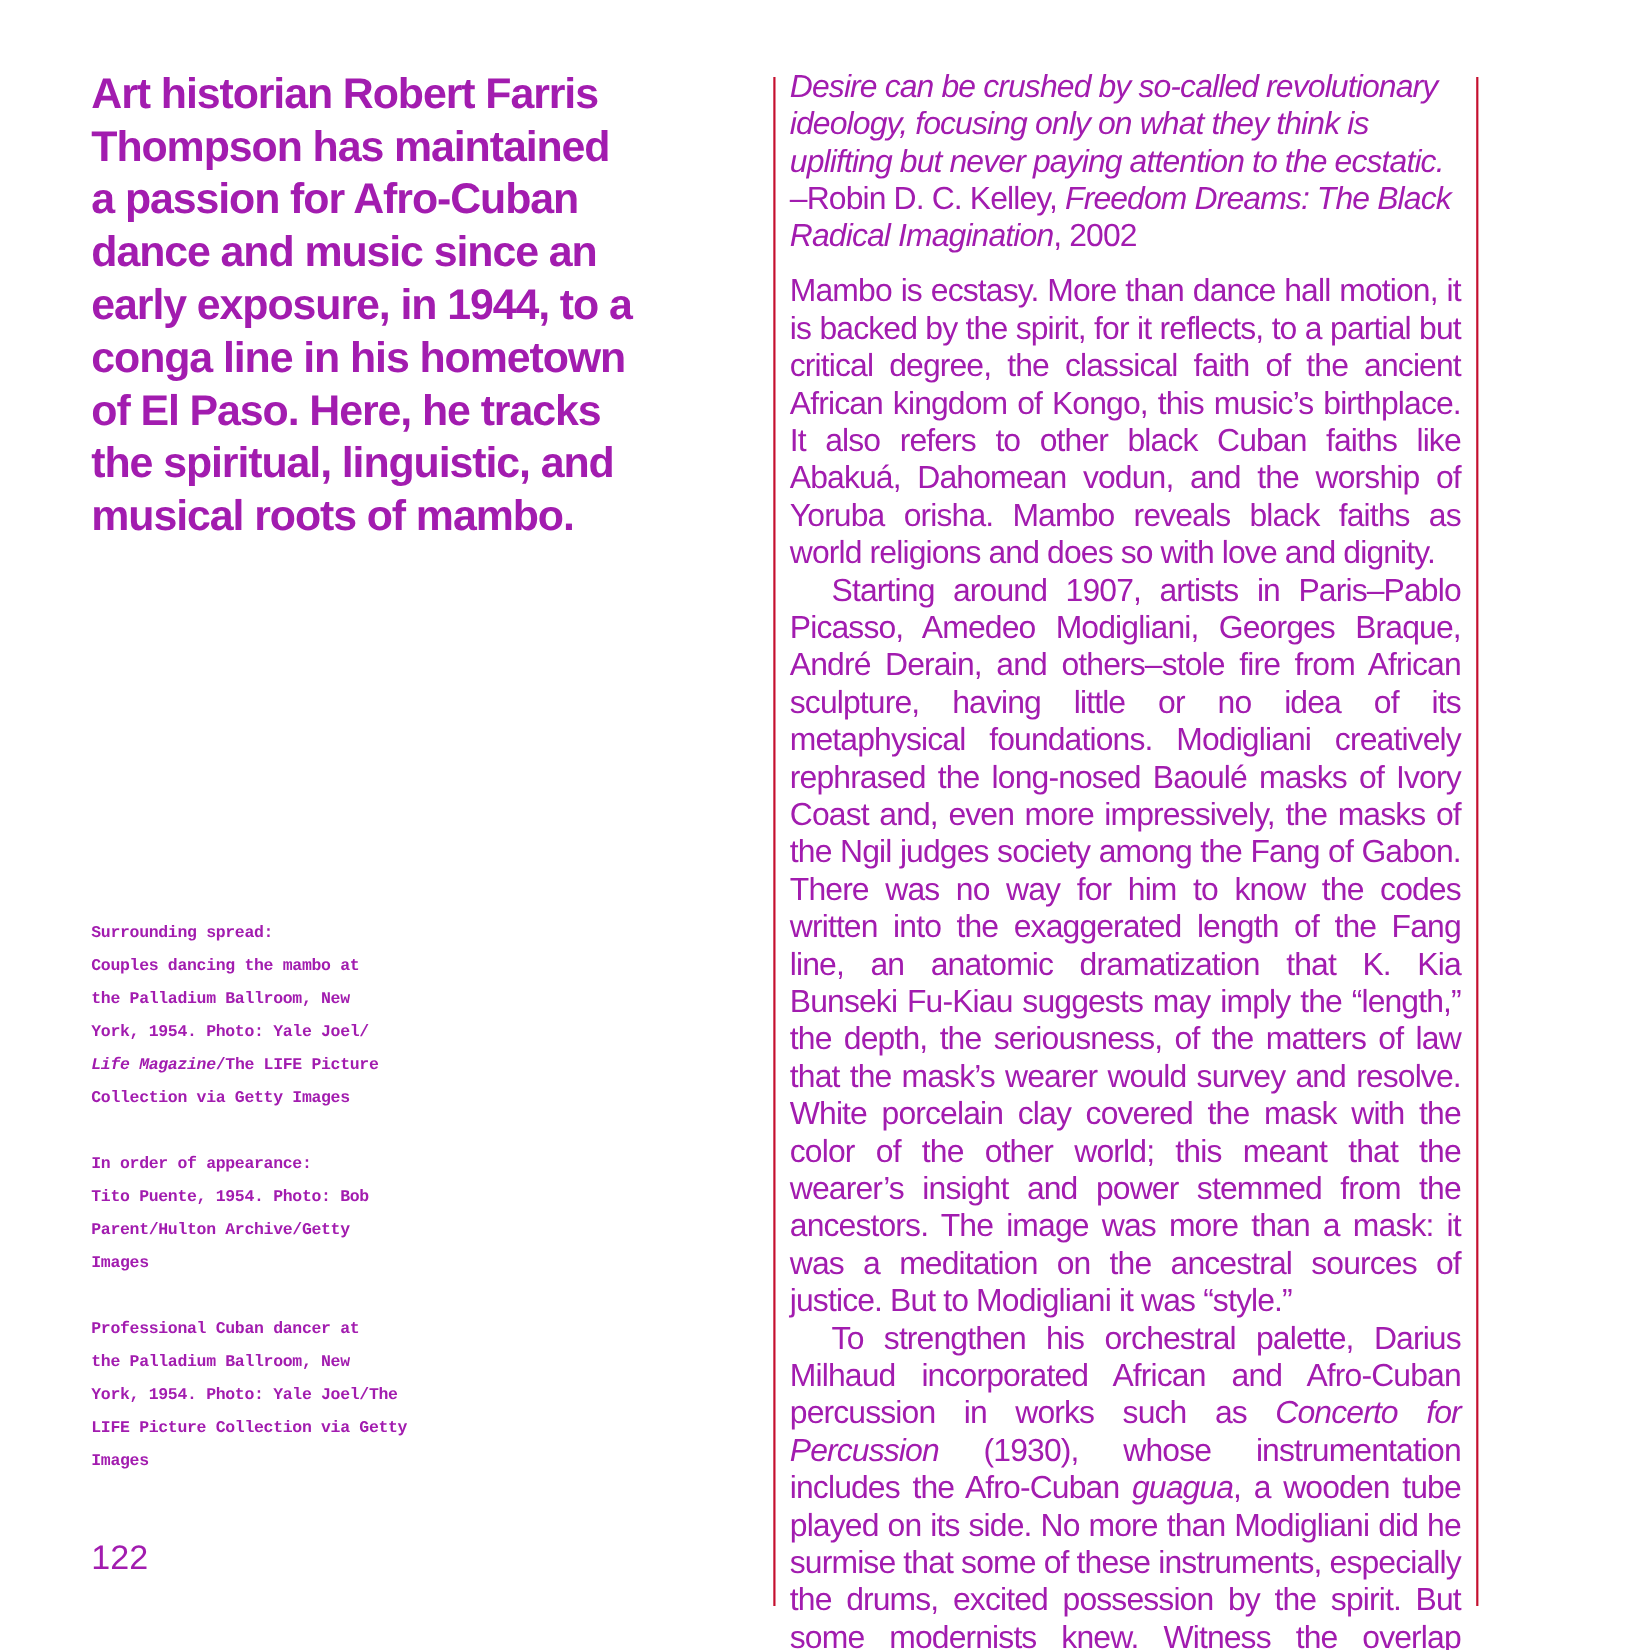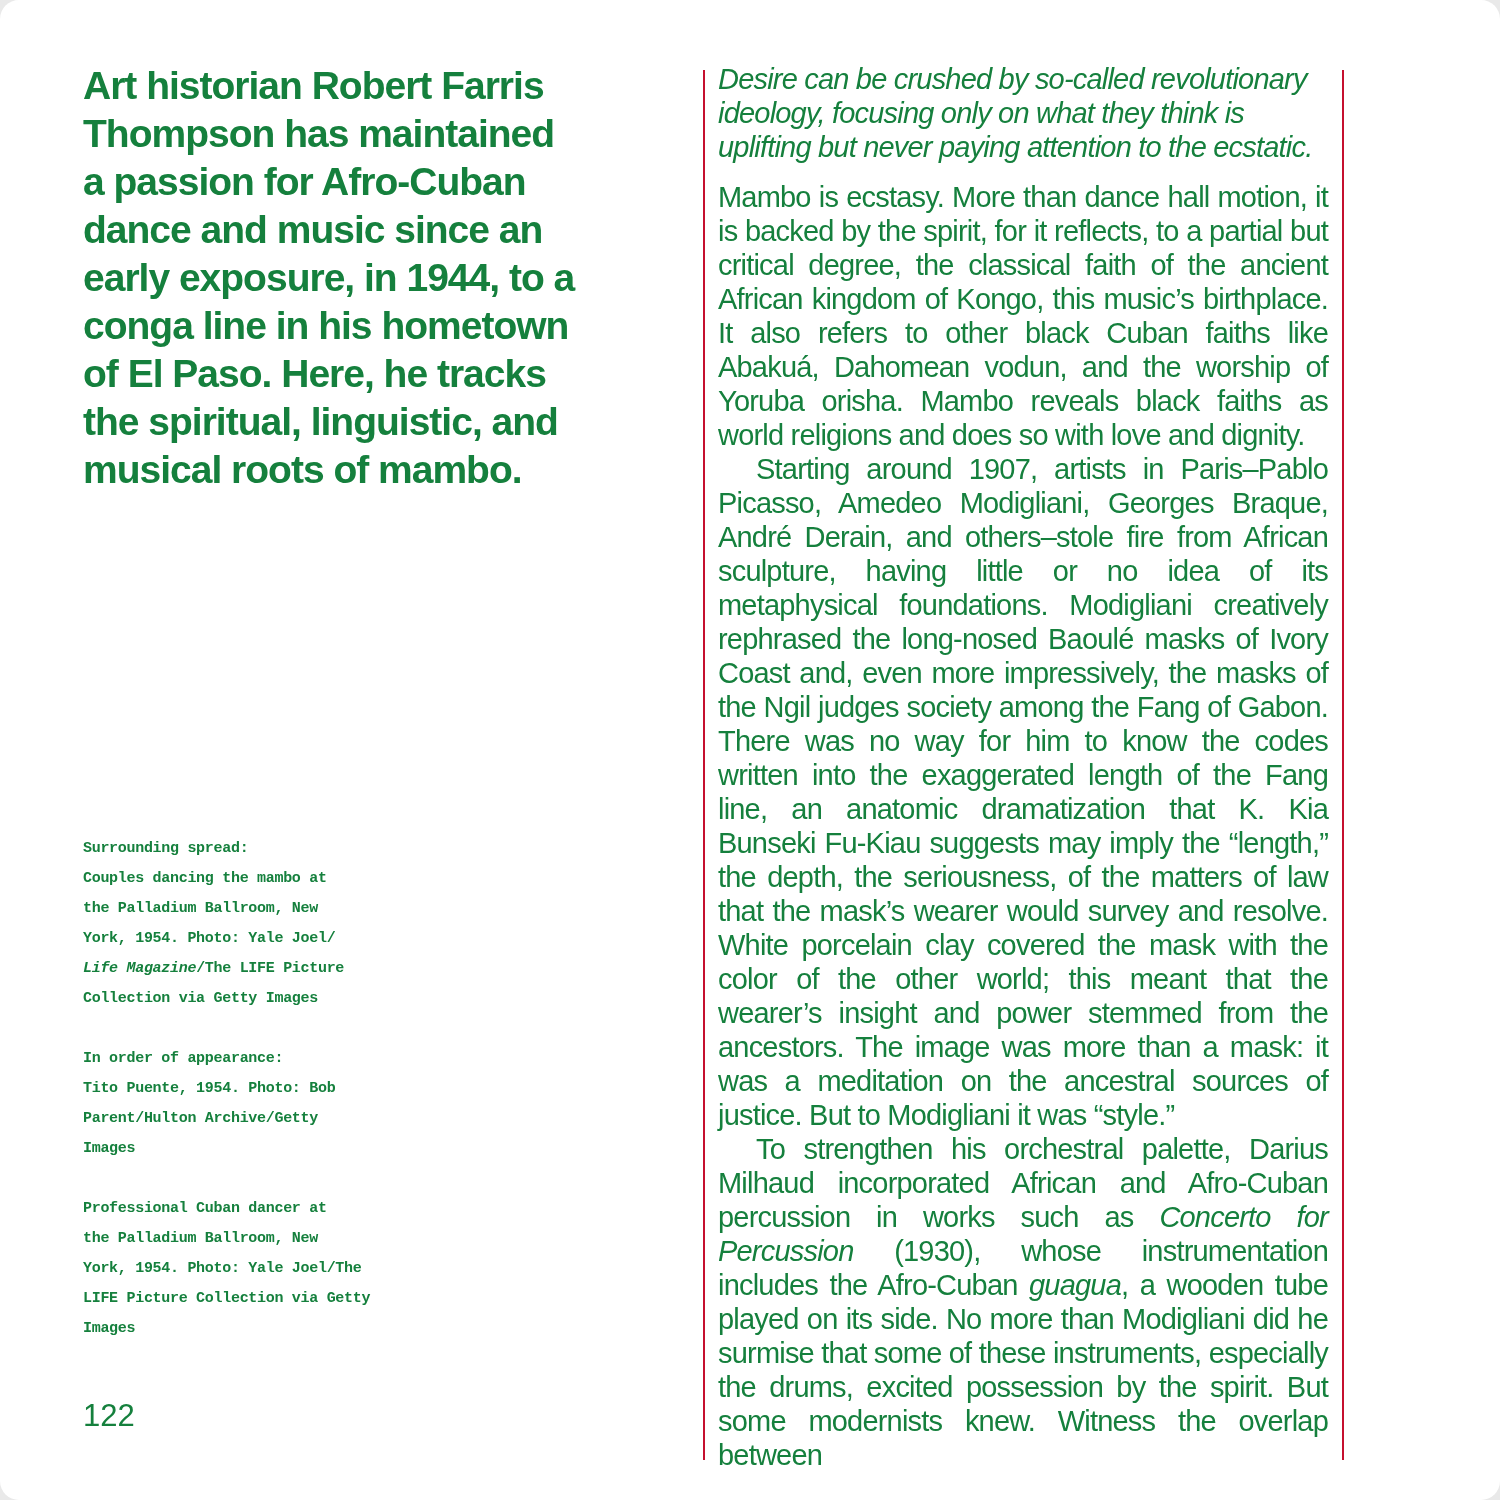--- a/index.html
+++ b/index.html
@@ -2,23 +2,22 @@
 <html><head>
 <meta charset="utf-8">
 <style>
   html, body { margin: 0; padding: 0; background: #e9e9e9; }
   .page {
     position: relative;
     width: 1500px;
     height: 1500px;
     background: #ffffff;
     font-family: "Liberation Sans", sans-serif;
-    color: #15803d;
+    color: #a21caf;
     overflow: hidden;
-    border-radius: 19px;
   }
 
   
   .intro {
     position: absolute;
     left: 83px;
     top: 62px;
     width: 600px;
   }
   .intro p {
@@ -127,20 +126,21 @@
 Images</span></p>
   </section>
 
   <div class="page-number">122</div>
 
   <div class="rule rule-left"></div>
   <div class="rule rule-right"></div>
 
   <section class="article">
     <p class="epigraph-quote">Desire can be crushed by so-called revolutionary ideology, focusing only on what they think is uplifting but never paying attention to the ecstatic.</p>
+    <p class="epigraph-attribution"><span>–Robin D. C. Kelley, </span><span class="it">Freedom Dreams: The Black Radical Imagination</span><span>, 2002</span></p>
 
     <div class="body-text">
       <p><span>Mambo is ecstasy. More than dance hall motion, it is backed by the spirit, for it reflects, to a partial but critical degree, the classical faith of the ancient African kingdom of Kongo, this music’s birthplace. It also refers to other black Cuban faiths like Abakuá, Dahomean vodun, and the worship of Yoruba orisha. Mambo reveals black faiths as world religions and does so with love and dignity.</span></p>
       <p class="indent"><span>Starting around 1907, artists in Paris–Pablo Picasso, Amedeo Modigliani, Georges Braque, André Derain, and others–stole fire from African sculpture, having little or no idea of its metaphysical foundations. Modigliani creatively rephrased the long-nosed Baoulé masks of Ivory Coast and, even more impressively, the masks of the Ngil judges society among the Fang of Gabon. There was no way for him to know the codes written into the exaggerated length of the Fang line, an anatomic dramatization that K. Kia Bunseki Fu-Kiau suggests may imply the “length,” the depth, the seriousness, of the matters of law that the mask’s wearer would survey and resolve. White porcelain clay covered the mask with the color of the other world; this meant that the wearer’s insight and power stemmed from the ancestors. The image was more than a mask: it was a meditation on the ancestral sources of justice. But to Modigliani it was “style.”</span></p>
       <p class="indent"><span>To strengthen his orchestral palette, Darius Milhaud incorporated African and Afro-Cuban percussion in works such as </span><span style="font-style: italic;">Concerto for Percussion</span><span> (1930), whose instrumentation includes the Afro-Cuban </span><span style="font-style: italic;">guagua</span><span>, a wooden tube played on its side. No more than Modigliani did he surmise that some of these instruments, especially the drums, excited possession by the spirit. But some modernists knew. Witness the overlap between</span></p>
     </div>
   </section>
 
 </div>
 

